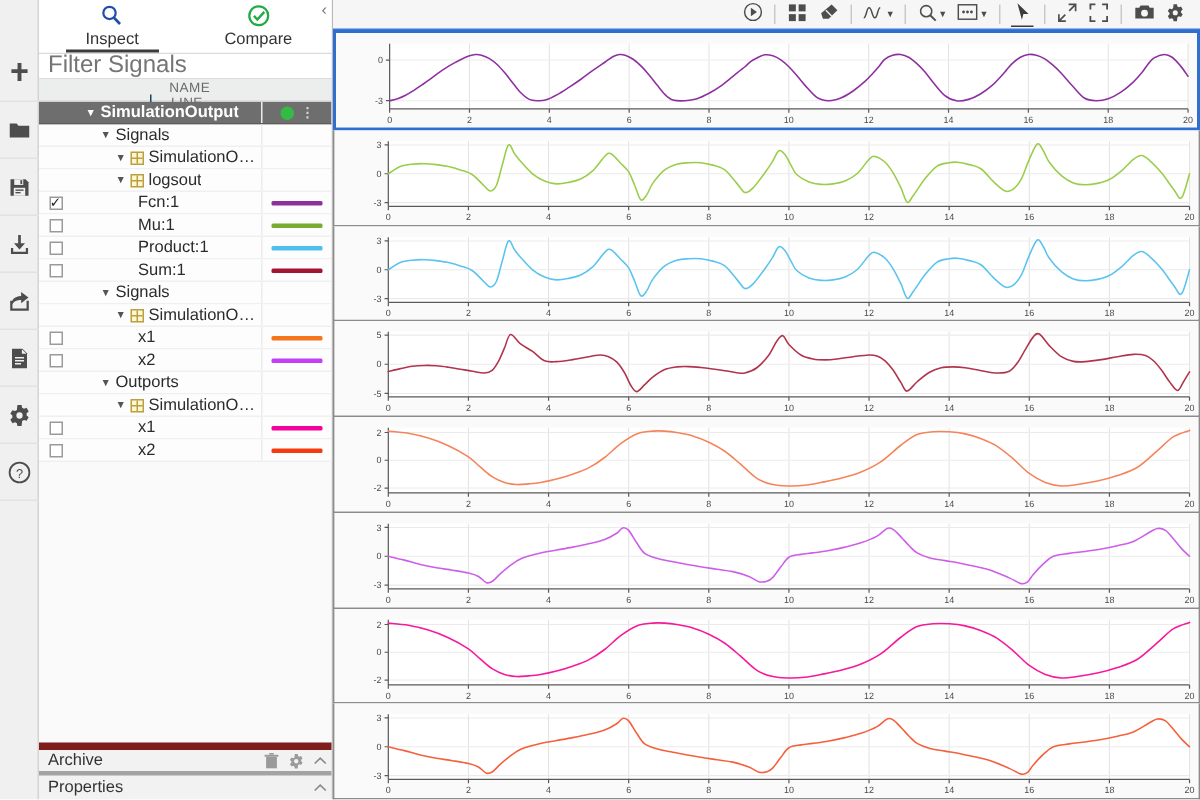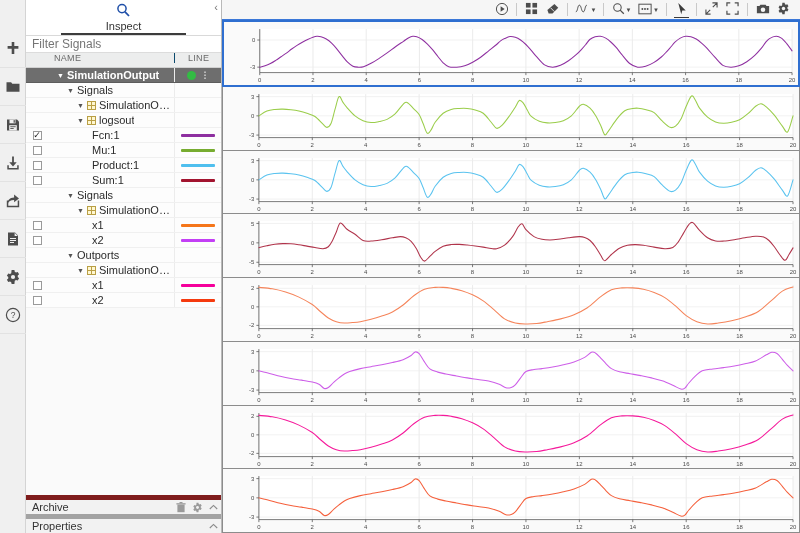--- a/index.html
+++ b/index.html
@@ -63,29 +63,29 @@
     position:absolute; right:3px; top:2px; font-size:11px; color:#777;
     cursor:pointer; line-height:10px;
   }
 
   .filter {
     height: 17px; border-bottom:1px solid #dcdcdc;
     background:#ffffff; display:flex; align-items:center;
     padding-left:4px;
   }
   .filter input{
-    border:none; outline:none; width:100%; font-size:12px;
+    border:none; outline:none; width:100%; font-size:16px;
     color:#9a9a9a; font-family:"Liberation Sans", sans-serif;
     background:transparent;
   }
 
   .col-head{
-    height:15px; display:flex; align-items:flex-start;
+    height:15px; display:flex; align-items:center;
     background:#eceded; border-bottom:1px solid #d0d0d0;
-    font-size:9px; color:#6a6a6a; letter-spacing:.3px;
+    font-size:9px; color:#6a6a6a; letter-spacing:.3px;flex-direction:column;
   }
   .col-head .ck { width:22px; flex:none; }
   .col-head .nm { flex:1; padding-left:6px; }
   .col-head .ln { width:47px; flex:none; padding-left:13px;
                   border-left:1px solid #0c4a6e; }
 
   .tree { flex:1; overflow:hidden; background:#fafafa; }
 
   .row{
     height:15px; display:flex; align-items:center;
@@ -245,20 +245,29 @@
 
     <div class="tabs">
       <div class="tab active">
         <span class="tab-ico">
           <svg width="17" height="17" viewBox="0 0 17 17">
               <circle cx="7" cy="6.6" r="4.1" fill="none" stroke="#1f4fa8" stroke-width="1.5"></circle>
               <line x1="10" y1="9.8" x2="14" y2="14" stroke="#1f4fa8" stroke-width="1.8"></line>
             </svg>
         </span>
         <span class="tab-lbl">Inspect</span>
+      </div>
+      <div class="tab">
+        <span class="tab-ico">
+          <svg width="17" height="17" viewBox="0 0 17 17">
+              <circle cx="8.5" cy="8.5" r="6.3" fill="none" stroke="#22aa44" stroke-width="1.5"></circle>
+              <path d="M5.3 8.6 7.6 11l4.6-5.1" fill="none" stroke="#22aa44" stroke-width="1.6"></path>
+            </svg>
+        </span>
+        <span class="tab-lbl">Compare</span>
       </div>
       <span class="collapse-arrow">‹</span>
     </div>
 
     <div class="filter">
       <input type="text" placeholder="Filter Signals" style="">
     </div>
 
     <div class="col-head">
       <div class="ck"></div>
@@ -444,21 +453,21 @@
             <circle cx="8" cy="8" r="2.1" fill="#f2f2f2"></circle>
           </svg>
       </span>
       <span class="bb-ico">
         <svg width="11" height="11" viewBox="0 0 11 11">
             <path d="M1.8 7 5.5 3.4 9.2 7" fill="none" stroke="#8a8a8a" stroke-width="1.1"></path>
           </svg>
       </span>
     </div>
 
-    <div class="bottom-bar" style="border-top:5px solid #a3a3a3;">
+    <div class="bottom-bar" style="border-top:3px solid #a3a3a3;">
       <span>Properties</span>
       <span class="sp"></span>
       <span class="bb-ico">
         <svg width="11" height="11" viewBox="0 0 11 11">
             <path d="M1.8 7 5.5 3.4 9.2 7" fill="none" stroke="#8a8a8a" stroke-width="1.1"></path>
           </svg>
       </span>
     </div>
   </div>
 

